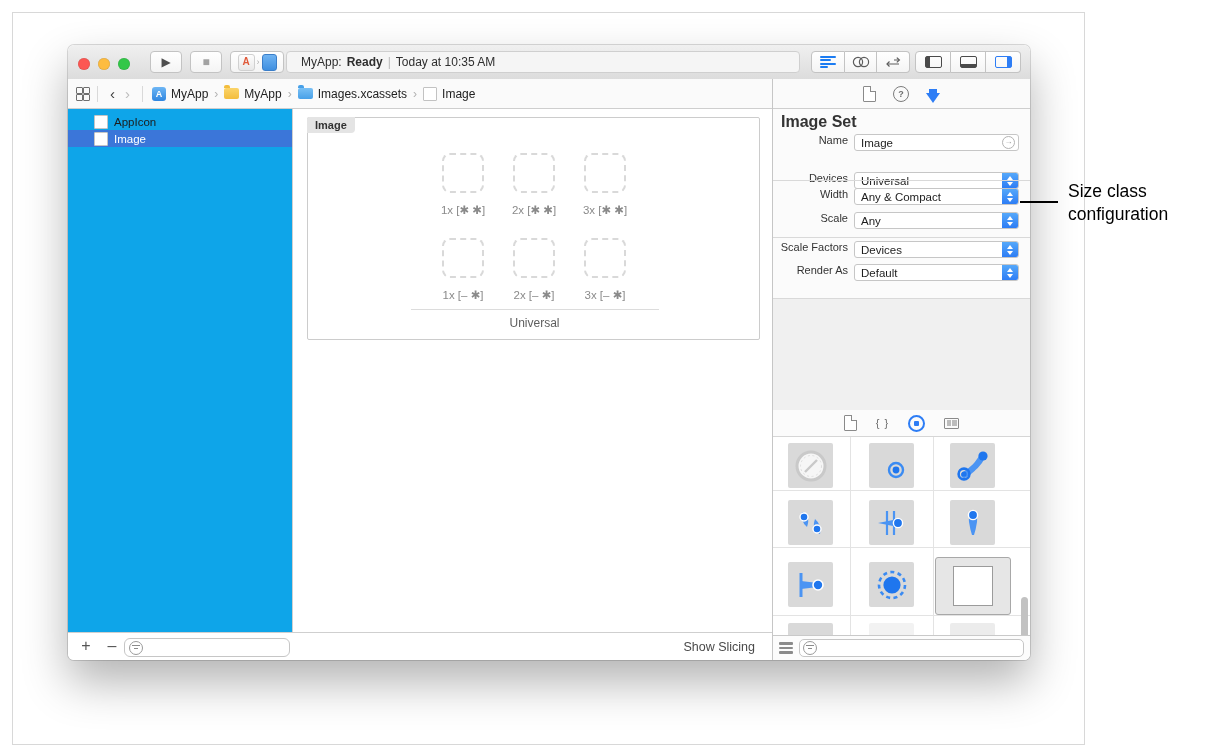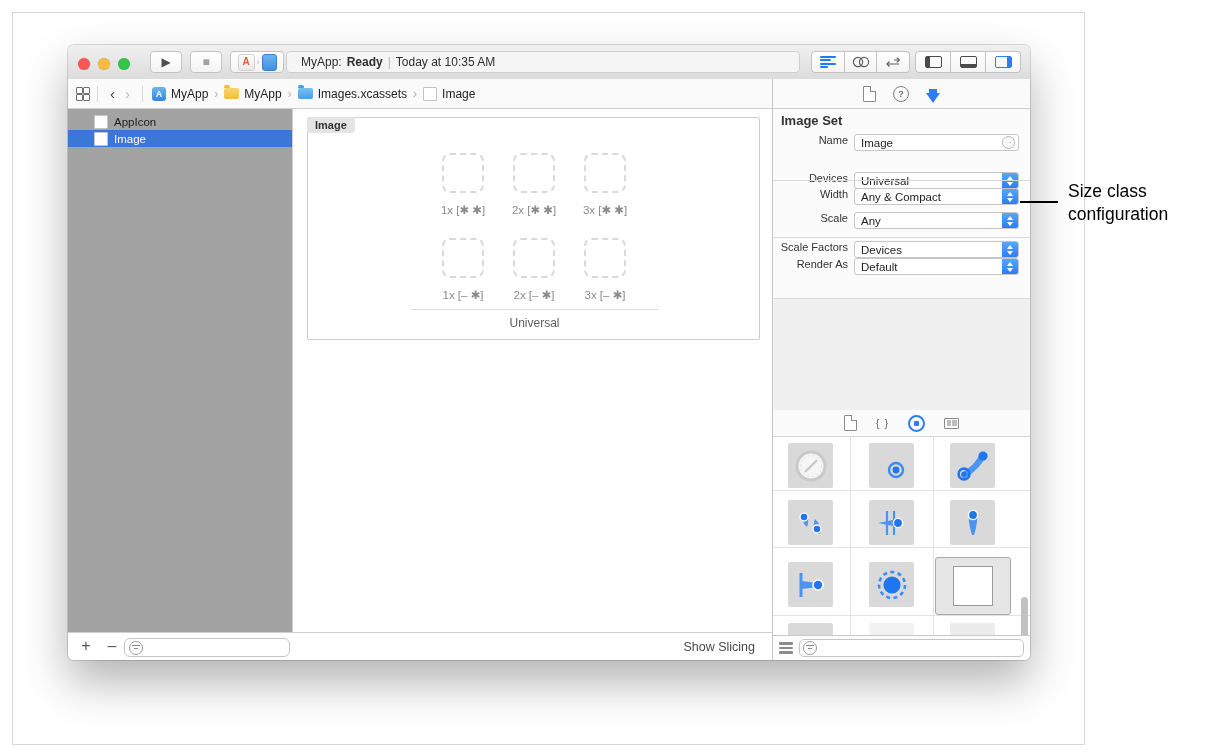--- a/index.html
+++ b/index.html
@@ -77,21 +77,21 @@
                  box-sizing:border-box;display:flex;align-items:center;justify-content:center;gap:17px;}
   .page-ico{width:11px;height:14px;border:1.3px solid #8a8a8a;border-radius:1px;position:relative;background:#fff;}
   .page-ico::before{content:"";position:absolute;right:-1px;top:-1px;width:5px;height:5px;background:#fafafa;
                     border-left:1.3px solid #8a8a8a;border-bottom:1.3px solid #8a8a8a;}
   .help-ico{width:14px;height:14px;border:1.3px solid #7c7c7c;border-radius:50%;color:#6d6d6d;
             font-size:9px;line-height:14px;text-align:center;font-weight:bold;}
   .qhelp-ico{width:0;height:0;border-left:7px solid transparent;border-right:7px solid transparent;
              border-top:10px solid #2d7df5;position:relative;}
   .qhelp-ico::before{content:"";position:absolute;left:-4px;top:-14px;width:8px;height:6px;background:#2d7df5;}
 
-  #inspector-title{left:8px;top:34px;font-size:13px;font-weight:bold;color:#333;}
+  #inspector-title{left:8px;top:34px;font-size:16px;font-weight:bold;color:#333;}
   .insp-row{left:0;height:17px;width:257px;display:flex;}
   .insp-label{width:75px;text-align:right;font-size:11px;color:#333;flex:none;}
   .insp-ctrl{margin-left:6px;width:165px;height:17px;background:#fff;border:1px solid #c6c6c6;border-radius:3px;
              box-sizing:border-box;display:flex;align-items:center;font-size:11.5px;color:#1d1d1d;position:relative;}
   .insp-ctrl .val{padding-left:6px;flex:1;white-space:nowrap;overflow:hidden;}
   .go-ico{width:11px;height:11px;border:1px solid #b3b3b3;border-radius:50%;color:#9a9a9a;font-size:8px;
           line-height:10px;text-align:center;margin-right:3px;flex:none;}
   .popup-cap{width:16px;align-self:stretch;background:linear-gradient(#55a8fa,#2d7df5);border-radius:0 2px 2px 0;
              display:flex;flex-direction:column;align-items:center;justify-content:center;gap:2px;flex:none;}
   .popup-cap .up{width:0;height:0;border-left:3px solid transparent;border-right:3px solid transparent;border-bottom:4px solid #fff;}
@@ -118,21 +118,21 @@
                   box-sizing:border-box;display:flex;align-items:center;padding:0 6px;gap:6px;}
   .filter-field{flex:1;height:18px;background:#fff;border:1px solid #c6c6c6;border-radius:5px;display:flex;
                 align-items:center;padding-left:3px;box-sizing:border-box;}
   .filter-ico{width:12px;height:12px;border:1px solid #9a9a9a;border-radius:50%;position:relative;}
   .filter-ico::before{content:"";position:absolute;left:2px;right:2px;top:3px;height:1.2px;background:#8b8b8b;}
   .filter-ico::after{content:"";position:absolute;left:4px;right:4px;top:6px;height:1.2px;background:#8b8b8b;}
   .list-ico{display:flex;flex-direction:column;gap:2px;}
   .list-ico i{display:block;width:14px;height:2.5px;background:#8b8b8b;border-radius:1px;}
 
   
-  #sidebar{left:0;top:64px;width:224px;height:523px;background:#a3a3a3;}
+  #sidebar{left:0;top:64px;width:224px;height:523px;background:#0ea5e9;}
   .side-row{left:0;width:224px;height:17px;display:flex;align-items:center;gap:6px;padding-left:26px;
             box-sizing:border-box;font-size:11.5px;color:#1c1c1c;}
   .side-row.selected{background:#3b76d9;color:#fff;}
   .side-ico{width:12px;height:12px;background:#fff;border:1px solid #c5c5c5;border-radius:1px;flex:none;}
   #sidebar-divider{left:224px;top:64px;width:1px;height:551px;background:#cfcfcf;}
 
   #canvas{left:225px;top:64px;width:479px;height:523px;background:#fff;}
   #editor-box{left:14px;top:8px;width:453px;height:223px;border:1px solid #cccccc;border-radius:2px;box-sizing:border-box;}
   #editor-tab{left:14px;top:8px;padding:2px 8px;background:#e4e4e4;font-size:11px;font-weight:bold;color:#333;
               border-radius:2px 0 4px 0;}
@@ -352,21 +352,21 @@
       <span class="insp-label">Scale Factors</span>
       <div class="insp-ctrl">
         <span class="val">Devices</span>
         <span class="popup-cap">
             <i class="up"></i>
             <i class="dn"></i>
           </span>
       </div>
     </div>
 
-    <div class="abs insp-row" style="top:179px">
+    <div class="abs insp-row" style="top:185px">
       <span class="insp-label">Render As</span>
       <div class="insp-ctrl">
         <span class="val">Default</span>
         <span class="popup-cap">
             <i class="up"></i>
             <i class="dn"></i>
           </span>
       </div>
     </div>
     <div class="abs" id="insp-gray"></div>

